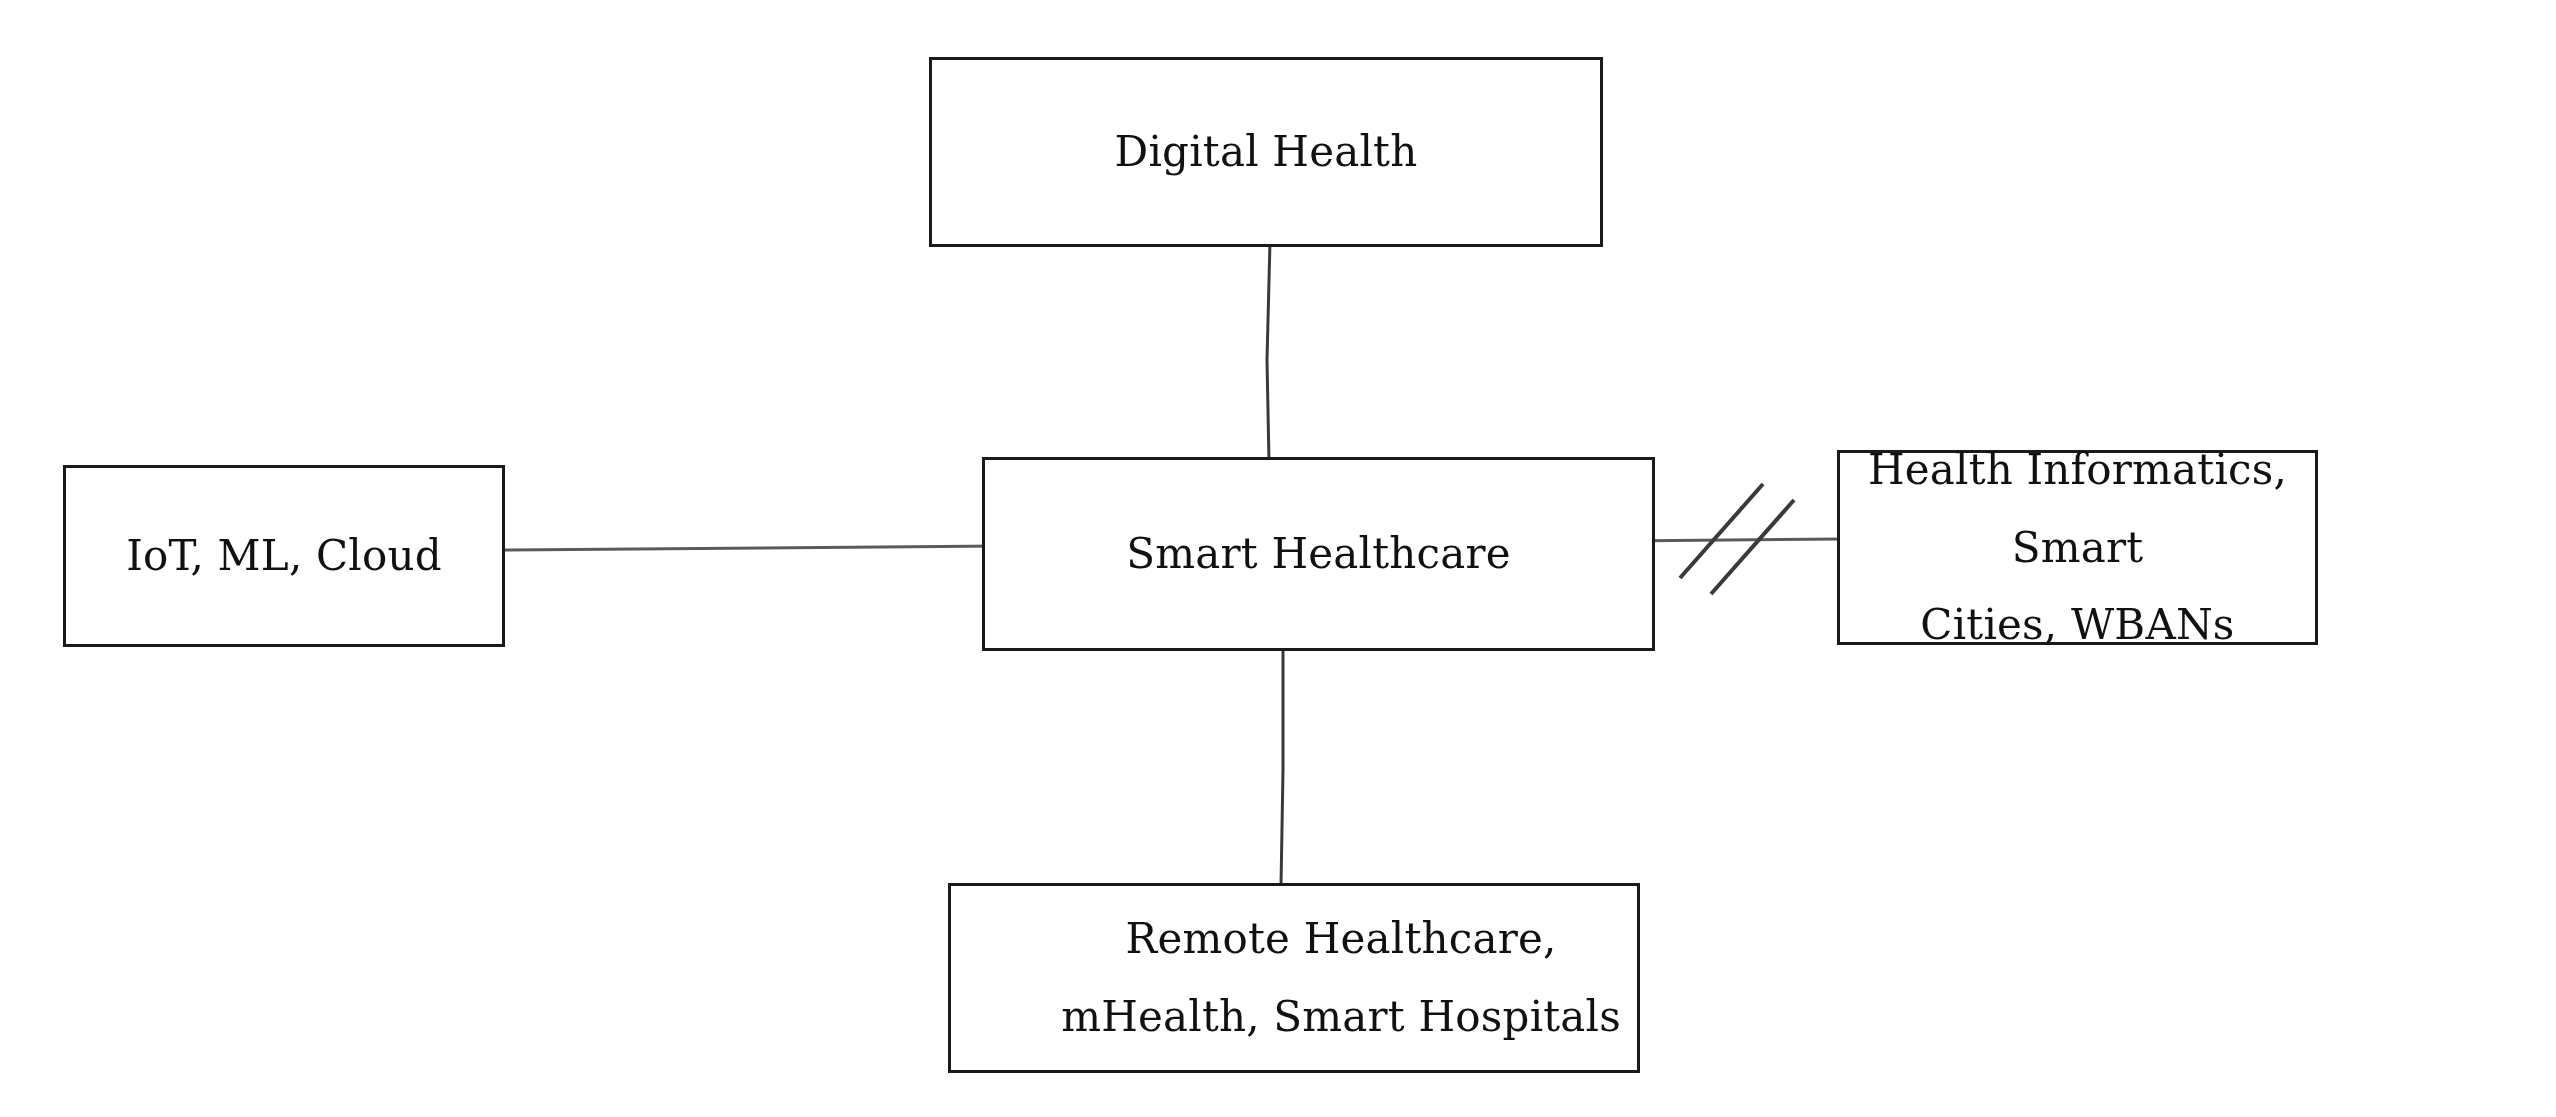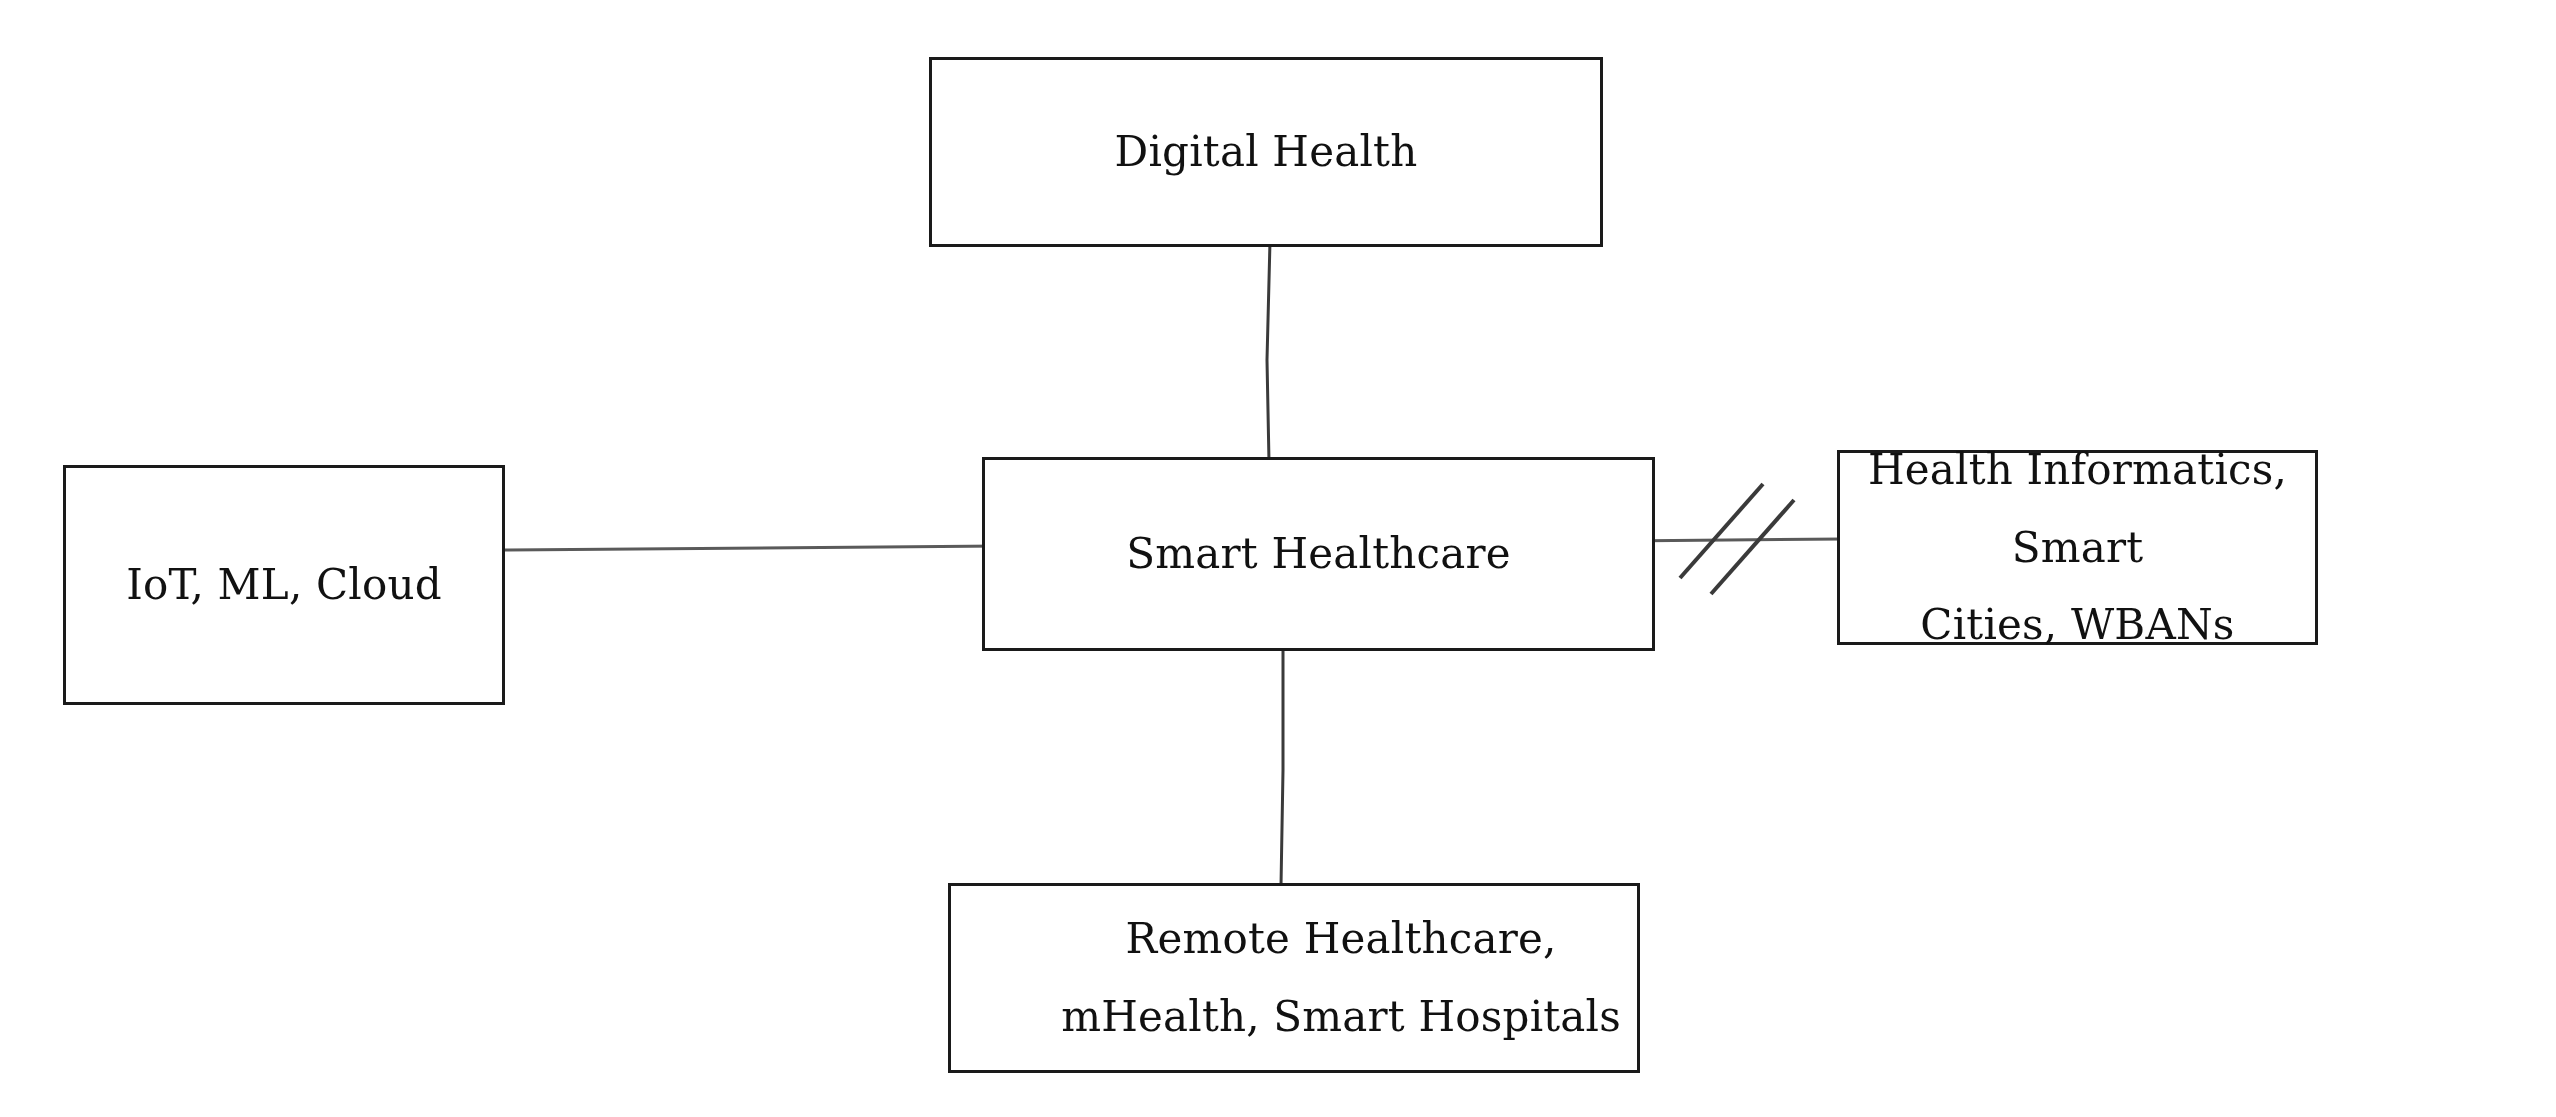--- a/index.html
+++ b/index.html
@@ -45,21 +45,21 @@
     line-height: 1.55;
     letter-spacing: 0.2px;
     white-space: pre-line;
     padding: 0 16px;
   }
   
   #node-digital-health {
     left: 929px;  top: 57px;  width: 674px;  height: 190px;
   }
   #node-iot-ml-cloud {
-    left: 63px;   top: 465px; width: 442px;  height: 240px;
+    left: 63px;   top: 465px; width: 442px;  height: 182px;
   }
   #node-smart-healthcare {
     left: 950px;  top: 457px; width: 673px;  height: 194px; margin-left: 32px;
   }
   #node-health-informatics {
     left: 1837px; top: 434px; width: 481px;  height: 195px; margin-top: 16px;
   }
   #node-remote-healthcare {
     left: 948px;  top: 883px; width: 692px;  height: 190px; justify-content: flex-end;
   }

